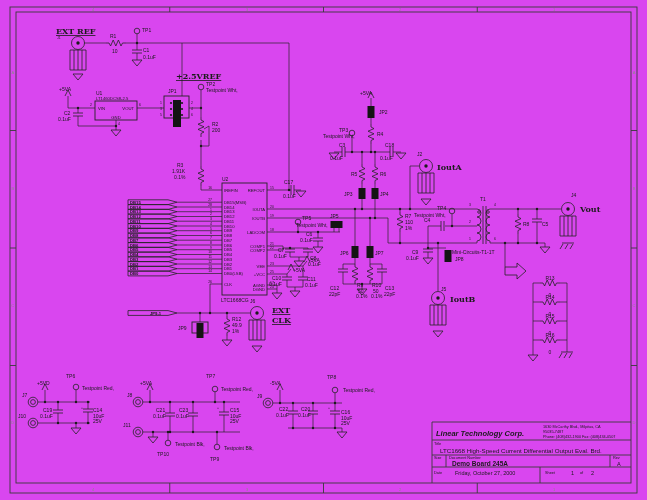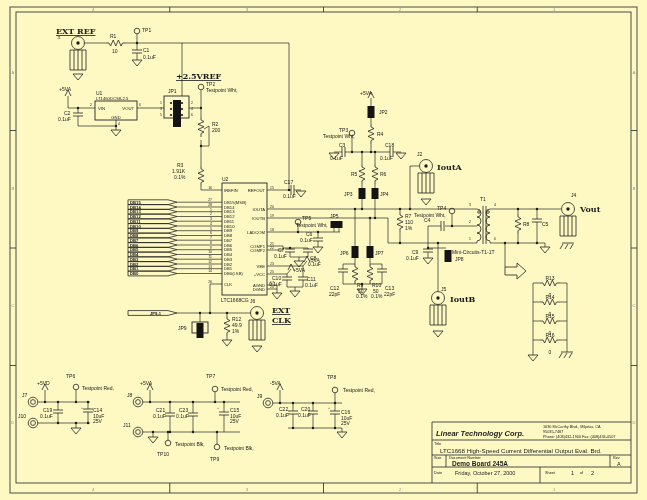--- a/index.html
+++ b/index.html
@@ -1,16 +1,16 @@
 <!DOCTYPE html>
 <html><head>
 <meta charset="utf-8">
 <style>
   html,body{margin:0;padding:0;background:#ffffff;}
-  #sheet{width:647px;height:500px;position:relative;background:#fef9c3;font-family:"Liberation Sans",sans-serif;text-align:right;}
+  #sheet{width:647px;height:500px;position:relative;background:#d946ef;font-family:"Liberation Sans",sans-serif;text-align:right;}
   svg{display:block}
   svg text{fill:#1b1b1b;font-family:"Liberation Sans",sans-serif;}
   .port{font-family:"DejaVu Serif",serif;font-weight:bold;font-size:8px;}
   .u{text-decoration:underline;}
   .ref{font-size:5px;}
   .val{font-size:5px;}
   .pin{font-size:4.2px;}
   .num{font-size:3.4px;}
   .net{font-size:4.2px;font-weight:bold;}
   .zone{font-size:4px;fill:#8a8a8a;}

